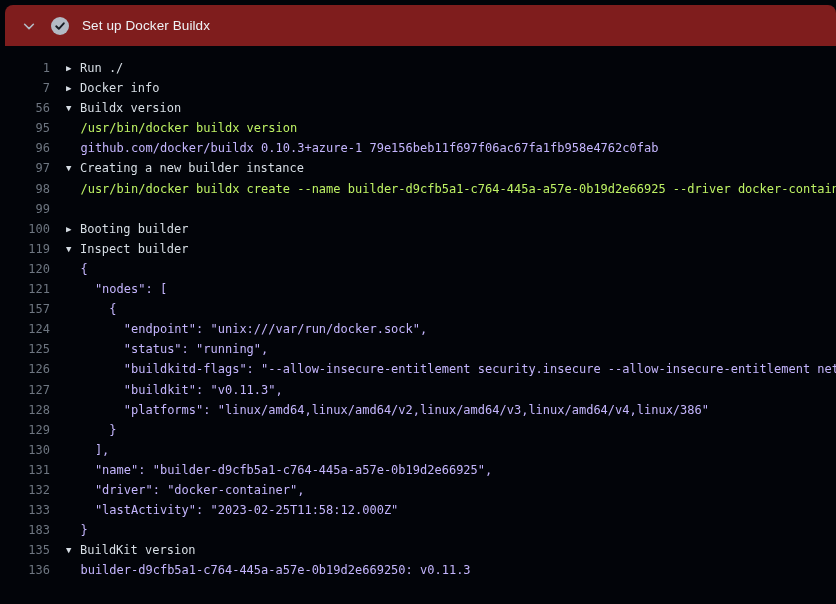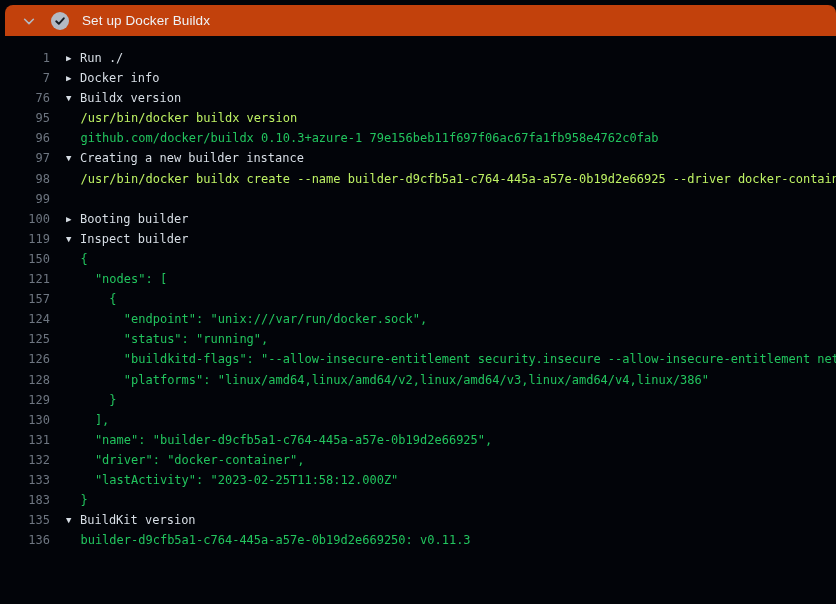--- a/index.html
+++ b/index.html
@@ -8,22 +8,22 @@
     width: 836px;
     height: 604px;
     background: #020409;
     overflow: hidden;
     font-family: "Liberation Sans", sans-serif;
   }
 
   
   .step-header {
     margin: 5px 0 0 5px;
-    height: 31px;
-    background: #c2410c;
+    height: 41px;
+    background: #7f1d1d;
     border-radius: 8px 8px 0 0;
     display: flex;
     align-items: center;
     padding: 0 16px;
     box-sizing: border-box;
     cursor: pointer;
   }
   .step-header .chev {
     width: 16px;
     height: 16px;
@@ -74,21 +74,21 @@
   .log-line .gap {
     width: 16px;
     flex: none;
   }
   .log-line .txt {
     white-space: pre;
     flex: none;
   }
   .log-line.group { cursor: pointer; }
   .log-line.group .txt { color: #d7dee5; }
-  .log-line.out .txt { color: #22c55e; }
+  .log-line.out .txt { color: #c4b5fd; }
   .log-line.cmd .txt { color: #bef264; }
   .arrow {
     display: inline-block;
     width: 14px;
     font-size: 9px;
     color: #d7dee5;
     vertical-align: 1px;
   }
 </style>
 </head>
@@ -114,21 +114,21 @@
     <span class="ln">1</span>
     <span class="gap"></span>
     <span class="txt"><span class="arrow">▶</span>Run ./</span>
   </div>
     <div class="log-line group">
     <span class="ln">7</span>
     <span class="gap"></span>
     <span class="txt"><span class="arrow">▶</span>Docker info</span>
   </div>
     <div class="log-line group">
-    <span class="ln">76</span>
+    <span class="ln">56</span>
     <span class="gap"></span>
     <span class="txt"><span class="arrow">▼</span>Buildx version</span>
   </div>
     <div class="log-line cmd">
     <span class="ln">95</span>
     <span class="gap"></span>
     <span class="txt">  /usr/bin/docker buildx version</span>
   </div>
     <div class="log-line out">
     <span class="ln">96</span>
@@ -153,21 +153,21 @@
     <span class="ln">100</span>
     <span class="gap"></span>
     <span class="txt"><span class="arrow">▶</span>Booting builder</span>
   </div>
     <div class="log-line group">
     <span class="ln">119</span>
     <span class="gap"></span>
     <span class="txt"><span class="arrow">▼</span>Inspect builder</span>
   </div>
     <div class="log-line out">
-    <span class="ln">150</span>
+    <span class="ln">120</span>
     <span class="gap"></span>
     <span class="txt">  {</span>
   </div>
     <div class="log-line out">
     <span class="ln">121</span>
     <span class="gap"></span>
     <span class="txt">    "nodes": [</span>
   </div>
     <div class="log-line out">
     <span class="ln">157</span>
@@ -183,20 +183,25 @@
     <span class="ln">125</span>
     <span class="gap"></span>
     <span class="txt">        "status": "running",</span>
   </div>
     <div class="log-line out">
     <span class="ln">126</span>
     <span class="gap"></span>
     <span class="txt">        "buildkitd-flags": "--allow-insecure-entitlement security.insecure --allow-insecure-entitlement network.host",</span>
   </div>
     <div class="log-line out">
+    <span class="ln">127</span>
+    <span class="gap"></span>
+    <span class="txt">        "buildkit": "v0.11.3",</span>
+  </div>
+    <div class="log-line out">
     <span class="ln">128</span>
     <span class="gap"></span>
     <span class="txt">        "platforms": "linux/amd64,linux/amd64/v2,linux/amd64/v3,linux/amd64/v4,linux/386"</span>
   </div>
     <div class="log-line out">
     <span class="ln">129</span>
     <span class="gap"></span>
     <span class="txt">      }</span>
   </div>
     <div class="log-line out">

